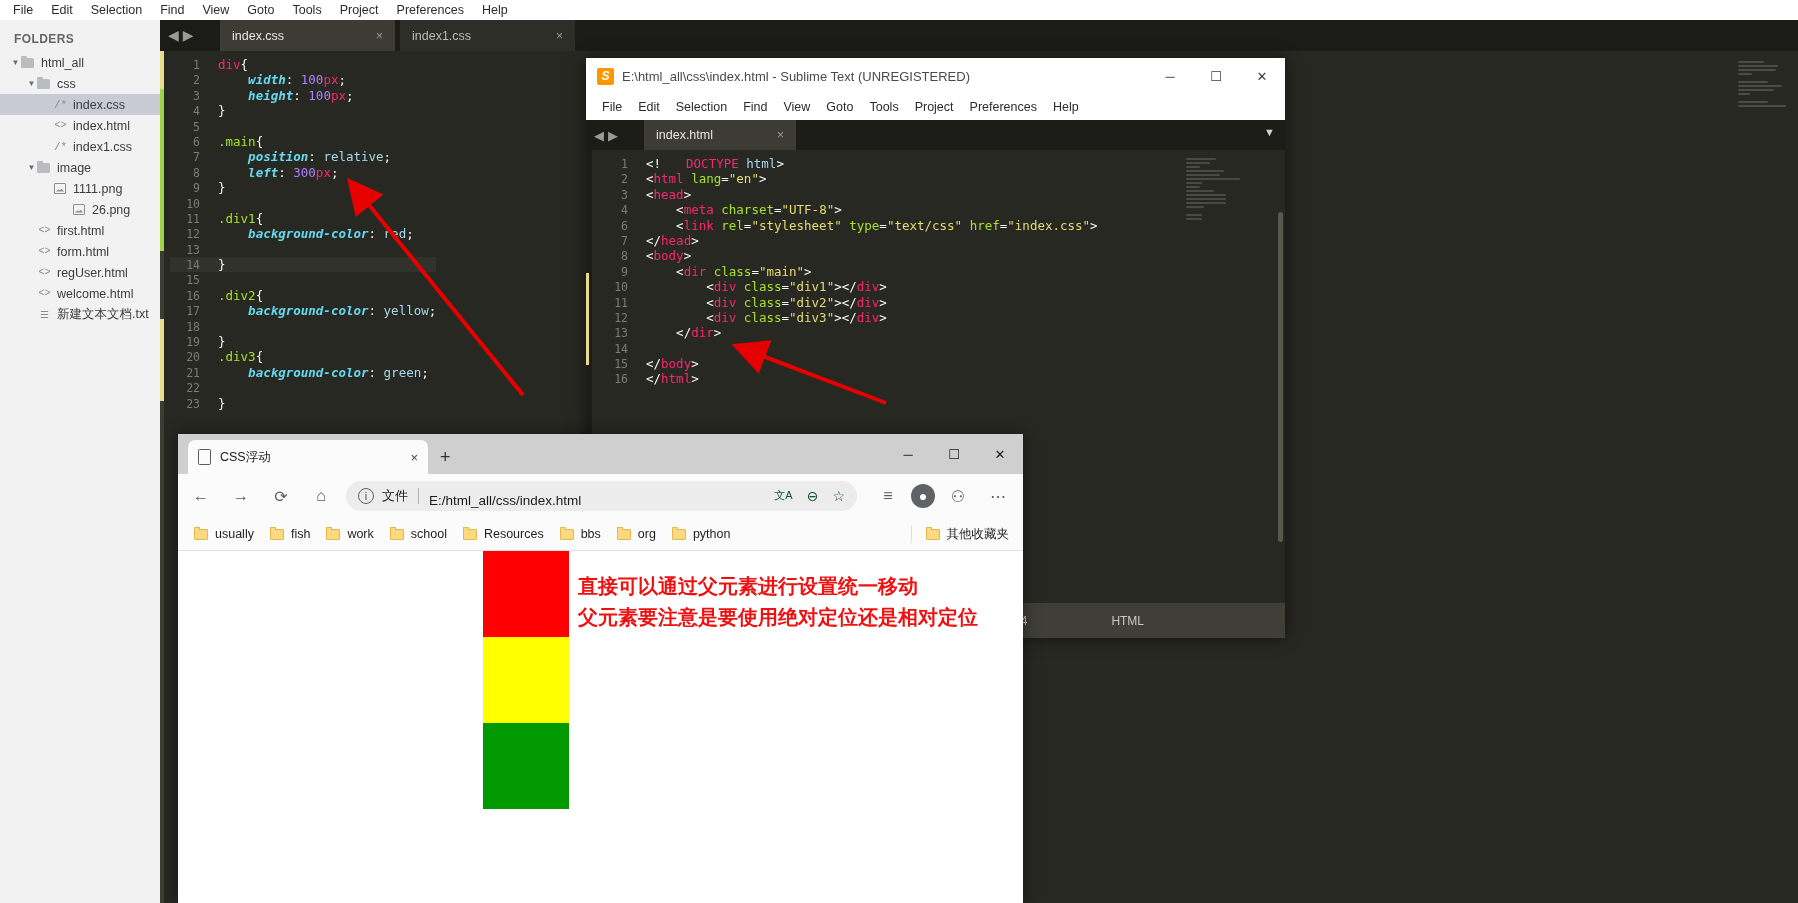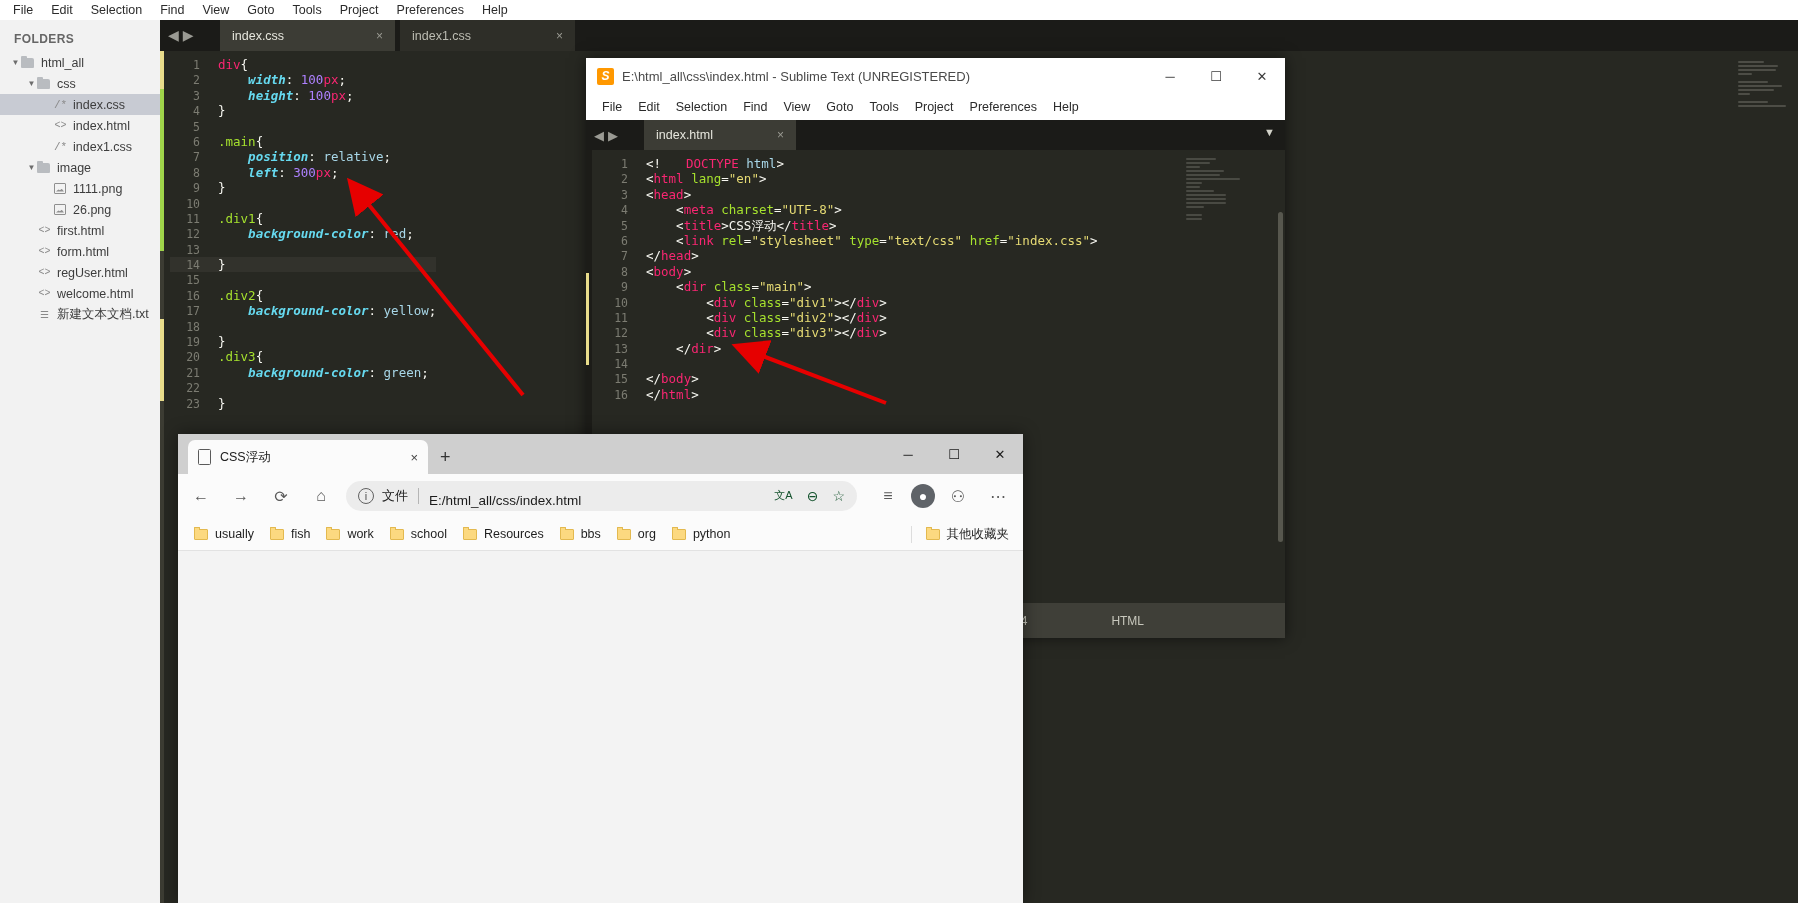--- a/index.html
+++ b/index.html
@@ -181,21 +181,21 @@
         <div class="tree-row" style="padding-left: 26px;">
           <span class="tw">▼</span>
           <span class="ficon folder"></span>
           <span>image</span>
         </div>
         <div class="tree-row" style="padding-left: 42px;">
           <span class="tw"></span>
           <span class="ficon img"></span>
           <span>1111.png</span>
         </div>
-        <div class="tree-row" style="padding-left: 42px;">
+        <div class="tree-row" style="padding-left: 42px; margin-left: 19px;">
           <span class="tw"></span>
           <span class="ficon img"></span>
           <span>26.png</span>
         </div>
         <div class="tree-row" style="padding-left: 26px;">
           <span class="tw"></span>
           <span class="ficon html">&lt;&gt;</span>
           <span>first.html</span>
         </div>
         <div class="tree-row" style="padding-left: 26px;">
@@ -318,21 +318,20 @@
     </div>
 
   <div id="inner-editor">
     <div class="gutterbar" style="left:0;background:#1c1c18;width:6px;"></div>
     <div style="position:absolute;left:0;top:123px;width:3px;height:92px;background:#e8dc8b;"></div>
     <div class="codearea" id="inner-code" style="left:12px;top:6px;">
         <div class="crow"><span class="ln">1</span><span class="t-punct">&lt;!</span><span class="t-dt">DOCTYPE</span><span class="t-punct"> </span><span class="t-val">html</span><span class="t-punct">&gt;</span></div>
         <div class="crow"><span class="ln">2</span><span class="t-punct">&lt;</span><span class="t-tag">html</span><span class="t-punct"> </span><span class="t-attr">lang</span><span class="t-punct">=</span><span class="t-str">"en"</span><span class="t-punct">&gt;</span></div>
         <div class="crow"><span class="ln">3</span><span class="t-punct">&lt;</span><span class="t-tag">head</span><span class="t-punct">&gt;</span></div>
         <div class="crow"><span class="ln">4</span><span class="t-punct">    &lt;</span><span class="t-tag">meta</span><span class="t-punct"> </span><span class="t-attr">charset</span><span class="t-punct">=</span><span class="t-str">"UTF-8"</span><span class="t-punct">&gt;</span></div>
-        <div class="crow"><span class="ln">5</span><span class="t-punct">    &lt;</span><span class="t-tag">title</span><span class="t-punct">&gt;</span><span class="t-txt">CSS浮动</span><span class="t-punct">&lt;/</span><span class="t-tag">title</span><span class="t-punct">&gt;</span></div>
         <div class="crow"><span class="ln">6</span><span class="t-punct">    &lt;</span><span class="t-tag">link</span><span class="t-punct"> </span><span class="t-attr">rel</span><span class="t-punct">=</span><span class="t-str">"stylesheet"</span><span class="t-punct"> </span><span class="t-attr">type</span><span class="t-punct">=</span><span class="t-str">"text/css"</span><span class="t-punct"> </span><span class="t-attr">href</span><span class="t-punct">=</span><span class="t-str">"index.css"</span><span class="t-punct">&gt;</span></div>
         <div class="crow"><span class="ln">7</span><span class="t-punct">&lt;/</span><span class="t-tag">head</span><span class="t-punct">&gt;</span></div>
         <div class="crow"><span class="ln">8</span><span class="t-punct">&lt;</span><span class="t-tag">body</span><span class="t-punct">&gt;</span></div>
         <div class="crow"><span class="ln">9</span><span class="t-punct">    &lt;</span><span class="t-tag">dir</span><span class="t-punct"> </span><span class="t-attr">class</span><span class="t-punct">=</span><span class="t-str">"main"</span><span class="t-punct">&gt;</span></div>
         <div class="crow"><span class="ln">10</span><span class="t-punct">        &lt;</span><span class="t-tag">div</span><span class="t-punct"> </span><span class="t-attr">class</span><span class="t-punct">=</span><span class="t-str">"div1"</span><span class="t-punct">&gt;&lt;/</span><span class="t-tag">div</span><span class="t-punct">&gt;</span></div>
         <div class="crow"><span class="ln">11</span><span class="t-punct">        &lt;</span><span class="t-tag">div</span><span class="t-punct"> </span><span class="t-attr">class</span><span class="t-punct">=</span><span class="t-str">"div2"</span><span class="t-punct">&gt;&lt;/</span><span class="t-tag">div</span><span class="t-punct">&gt;</span></div>
         <div class="crow"><span class="ln">12</span><span class="t-punct">        &lt;</span><span class="t-tag">div</span><span class="t-punct"> </span><span class="t-attr">class</span><span class="t-punct">=</span><span class="t-str">"div3"</span><span class="t-punct">&gt;&lt;/</span><span class="t-tag">div</span><span class="t-punct">&gt;</span></div>
         <div class="crow"><span class="ln">13</span><span class="t-punct">    &lt;/</span><span class="t-tag">dir</span><span class="t-punct">&gt;</span></div>
         <div class="crow"><span class="ln">14</span></div>
         <div class="crow"><span class="ln">15</span><span class="t-punct">&lt;/</span><span class="t-tag">body</span><span class="t-punct">&gt;</span></div>
@@ -433,20 +432,31 @@
       <div class="bm">
         <span class="bmfolder"></span>
         <span>python</span>
       </div>
       <div class="bm" style="margin-left: auto; margin-right: 14px; border-left: 1px solid rgb(221, 221, 221); padding-left: 14px;">
         <span class="bmfolder"></span>
         <span>其他收藏夹</span>
       </div>
     </div>
 
+  <div id="br-content">
+    <div id="page-boxes">
+        <div class="pgbox" style="top: 0px; background: rgb(255, 0, 0);"></div>
+        <div class="pgbox" style="top: 86px; background: rgb(255, 255, 0);"></div>
+        <div class="pgbox" style="top: 172px; background: rgb(0, 153, 0);"></div>
+      </div>
+    <div id="page-note" style="position: absolute; left: 400px; top: 20px;">
+        <div style="color: rgb(238, 17, 17); font-size: 20px; font-weight: bold; line-height: 31px;">直接可以通过父元素进行设置统一移动</div>
+        <div style="color: rgb(238, 17, 17); font-size: 20px; font-weight: bold; line-height: 31px;">父元素要注意是要使用绝对定位还是相对定位</div>
+      </div>
+  </div>
 </div>
 
 <svg class="anno">
   <defs>
     <marker id="ah" markerWidth="9" markerHeight="9" refX="7" refY="4.5" orient="auto">
       <polygon points="0,0 9,4.5 0,9" fill="#e60000"></polygon>
     </marker>
   </defs>
   <line x1="523" y1="395" x2="352" y2="184" stroke="#e60000" stroke-width="4" marker-end="url(#ah)"></line>
   <line x1="886" y1="403" x2="739" y2="347" stroke="#e60000" stroke-width="4" marker-end="url(#ah)"></line>

